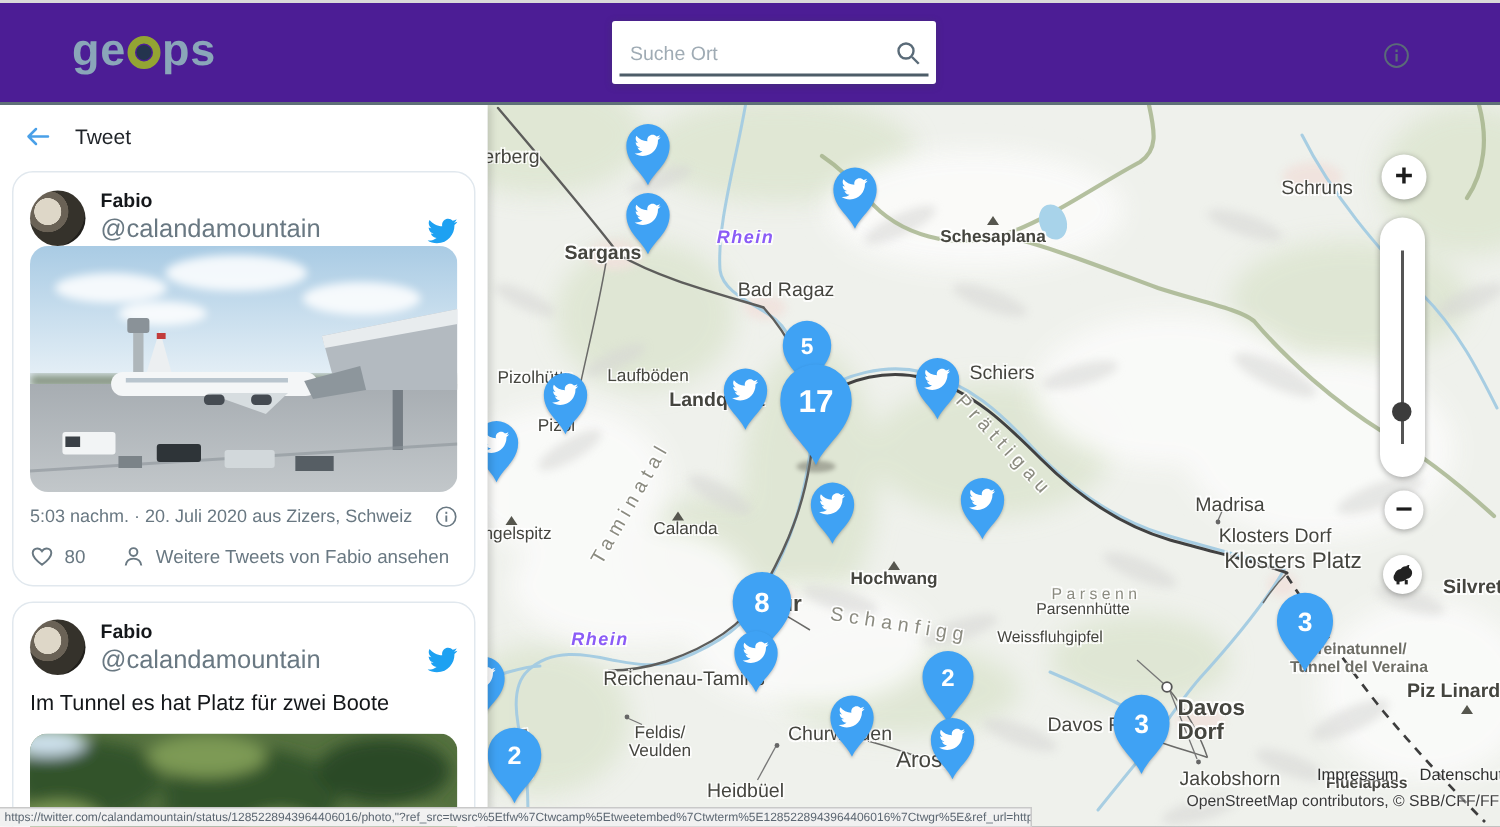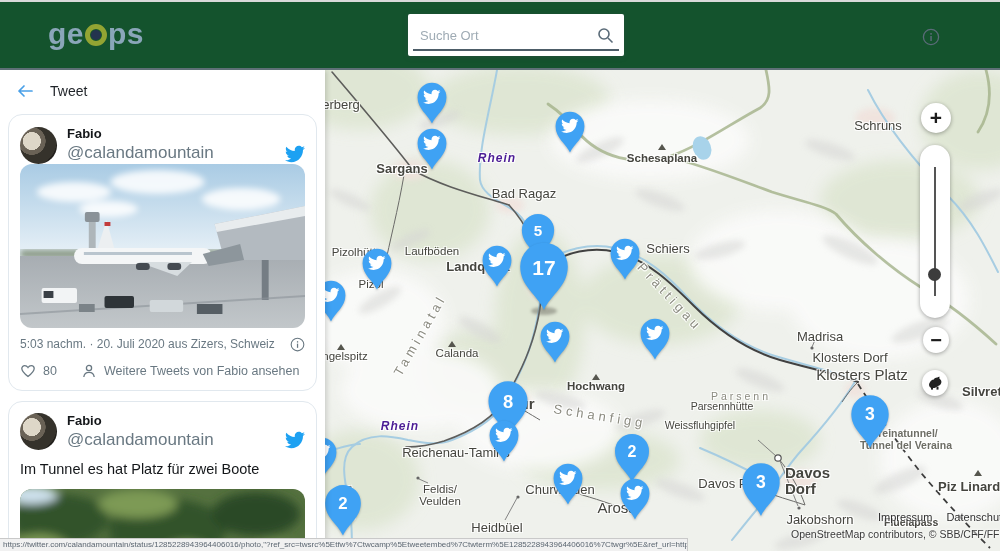--- a/index.html
+++ b/index.html
@@ -1,20 +1,20 @@
 <!DOCTYPE html>
 <html><head>
 <meta charset="utf-8">
 <style>
   html,body{margin:0;padding:0;background:#888;}
   .stage{position:relative;width:1000px;height:551px;background:#fff;overflow:hidden;
          font-family:"Liberation Sans",sans-serif;}
 
   
-  header{position:absolute;left:0;top:0;width:1000px;height:70px;background:#14532d;
+  header{position:absolute;left:0;top:0;width:1000px;height:70px;background:#4c1d95;
          border-top:2px solid #d9d9d9;border-bottom:2px solid #5f7077;box-sizing:border-box;z-index:40;}
   .logo{position:absolute;left:48px;top:17px;display:flex;align-items:center;
         font-size:30px;font-weight:bold;color:#8aa6b9;letter-spacing:.5px;line-height:1;}
   .logo .o{display:inline-block;width:22px;height:22px;border:5px solid #93a433;border-radius:50%;
            box-sizing:border-box;margin:2px 1px 0;position:relative;}
   .logo .o::after{content:"";position:absolute;inset:1px;background:#24344e;border-radius:50%;}
   .search{position:absolute;left:408px;top:12px;width:216px;height:42px;background:#fff;border-radius:2px;
           box-shadow:0 1px 5px rgba(60,70,80,.35);display:flex;align-items:center;
           padding:0 10px;box-sizing:border-box;}
   .search::after{content:"";position:absolute;left:5px;right:5px;bottom:5px;border-bottom:2px solid #4d5d68;}
@@ -53,21 +53,21 @@
   #map{position:absolute;left:325px;top:70px;width:675px;height:481px;overflow:hidden;
        background:#eff1ec;cursor:grab;z-index:10;}
   #terrain{position:absolute;left:0;top:0;}
   .lbl-layer,.pin-layer{position:absolute;inset:0;pointer-events:none;}
   .lbl{position:absolute;white-space:nowrap;transform:translate(-50%,-50%);
        font-size:11.5px;color:#45453f;
        text-shadow:-1px -1px 0 rgba(255,255,255,.85),1px -1px 0 rgba(255,255,255,.85),
                    -1px 1px 0 rgba(255,255,255,.85),1px 1px 0 rgba(255,255,255,.85);}
   .lbl.md{font-size:13px;}  .lbl.big{font-size:15px;}  .lbl.sm{font-size:10.5px;}
   .lbl.bold{font-weight:bold;}
-  .lbl.water{font-style:italic;font-weight:bold;color:#4c1d95;font-size:12px;letter-spacing:1px;}
+  .lbl.water{font-style:italic;font-weight:bold;color:#8b5cf6;font-size:12px;letter-spacing:1px;}
   .lbl.valley{color:#8b8b80;letter-spacing:4px;font-size:13px;}
   .lbl.vsm{letter-spacing:3px;font-size:10.5px;color:#8b8b80;}
   .lbl.tunnel{font-weight:bold;color:#6e6e66;font-size:10.5px;}
   .peak{position:absolute;width:0;height:0;border-left:4px solid transparent;border-right:4px solid transparent;
         border-bottom:6px solid #56564e;transform:translate(-50%,-50%);}
   .pin{position:absolute;pointer-events:auto;cursor:pointer;filter:drop-shadow(0 1px 1px rgba(0,0,0,.25));}
   .pin svg{display:block;}
   .pin-shadow{position:absolute;width:26px;height:8px;border-radius:50%;
               background:rgba(110,110,100,.5);filter:blur(1.5px);}
 
@@ -388,36 +388,36 @@
         <span class="lbl md" style="left: 343px; top: 178px; transform: translate(-50%, -50%);">Schiers</span>
         <span class="lbl valley" style="left: 345px; top: 227px; transform: translate(-50%, -50%) rotate(47deg);">Prättigau</span>
         <span class="lbl valley" style="left: 95px; top: 265px; transform: translate(-50%, -50%) rotate(-60deg);">Taminatal</span>
         <span class="lbl " style="left: 20px; top: 286px; transform: translate(-50%, -50%);">ngelspitz</span>
         <span class="lbl " style="left: 132px; top: 283px; transform: translate(-50%, -50%);">Calanda</span>
         <span class="lbl md" style="left: 495px; top: 266px; transform: translate(-50%, -50%);">Madrisa</span>
         <span class="lbl md" style="left: 525px; top: 287px; transform: translate(-50%, -50%);">Klosters Dorf</span>
         <span class="lbl big" style="left: 537px; top: 304px; transform: translate(-50%, -50%);">Klosters Platz</span>
         <span class="lbl bold" style="left: 271px; top: 316px; transform: translate(-50%, -50%);">Hochwang</span>
         <span class="lbl valley" style="left: 275px; top: 346px; transform: translate(-50%, -50%) rotate(9deg);">Schanfigg</span>
-        <span class="lbl vsm" style="left: 406px; top: 326px; transform: translate(-50%, -50%); margin-left: 10px;">Parsenn</span>
+        <span class="lbl vsm" style="left: 406px; top: 326px; transform: translate(-50%, -50%);">Parsenn</span>
         <span class="lbl sm" style="left: 397px; top: 336px; transform: translate(-50%, -50%);">Parsennhütte</span>
         <span class="lbl sm" style="left: 375px; top: 355px; transform: translate(-50%, -50%);">Weissfluhgipfel</span>
         <span class="lbl bold big" style="left: 192px; top: 333px; transform: translate(-50%, -50%);">Chur</span>
         <span class="lbl md" style="left: 131px; top: 382px; transform: translate(-50%, -50%);">Reichenau-Tamins</span>
         <span class="lbl water" style="left: 75px; top: 356px; transform: translate(-50%, -50%);">Rhein</span>
         <span class="lbl " style="left: 115px; top: 419px; transform: translate(-50%, -50%);">Feldis/</span>
         <span class="lbl " style="left: 115px; top: 431px; transform: translate(-50%, -50%);">Veulden</span>
         <span class="lbl md" style="left: 172px; top: 457px; transform: translate(-50%, -50%);">Heidbüel</span>
         <span class="lbl md" style="left: 235px; top: 419px; transform: translate(-50%, -50%);">Churwalden</span>
         <span class="lbl big" style="left: 292px; top: 437px; transform: translate(-50%, -50%);">Arosa</span>
         <span class="lbl md" style="left: 408px; top: 413px; transform: translate(-50%, -50%);">Davos Platz</span>
         <span class="lbl bold big" style="left: 460px; top: 402px; transform: translate(0px, -50%);">Davos</span>
         <span class="lbl bold big" style="left: 460px; top: 418px; transform: translate(0px, -50%);">Dorf</span>
         <span class="lbl md" style="left: 495px; top: 449px; transform: translate(-50%, -50%);">Jakobshorn</span>
-        <span class="lbl bold md" style="left: 613px; top: 416px; transform: translate(0px, -50%);">Piz Linard</span>
+        <span class="lbl bold md" style="left: 613px; top: 390px; transform: translate(0px, -50%);">Piz Linard</span>
         <span class="lbl tunnel" style="left: 541px; top: 363px; transform: translate(0px, -50%);">Vereinatunnel/</span>
         <span class="lbl tunnel" style="left: 535px; top: 375px; transform: translate(0px, -50%);">Tunnel del Veraina</span>
         <span class="lbl bold md" style="left: 637px; top: 321px; transform: translate(0px, -50%);">Silvretta</span>
         <span class="lbl bold sm" style="left: 559px; top: 452px; transform: translate(0px, -50%);">Flüelapass</span>
         <span class="lbl valley" style="left: 25px; top: 435px; transform: translate(-50%, -50%) rotate(80deg);">Dom</span>
         <span class="peak" style="left: 337px; top: 77px;"></span>
         <span class="peak" style="left: 16px; top: 277px;"></span>
         <span class="peak" style="left: 127px; top: 274px;"></span>
         <span class="peak" style="left: 271px; top: 307px;"></span>
         <span class="peak" style="left: 653px; top: 403px;"></span>

